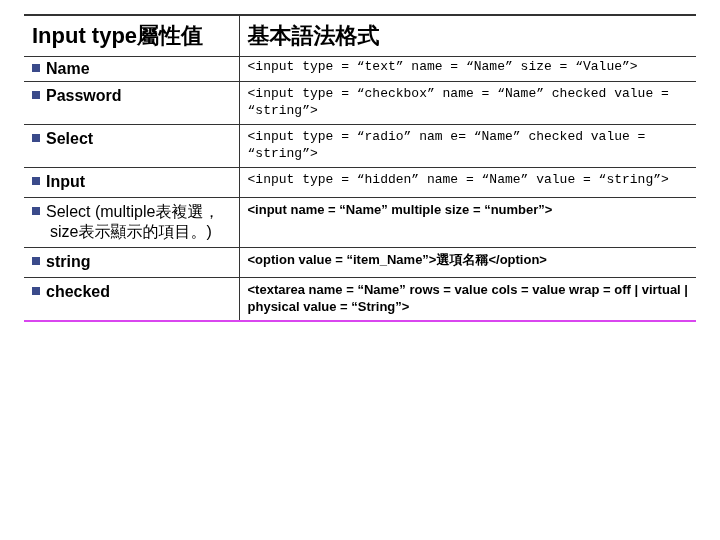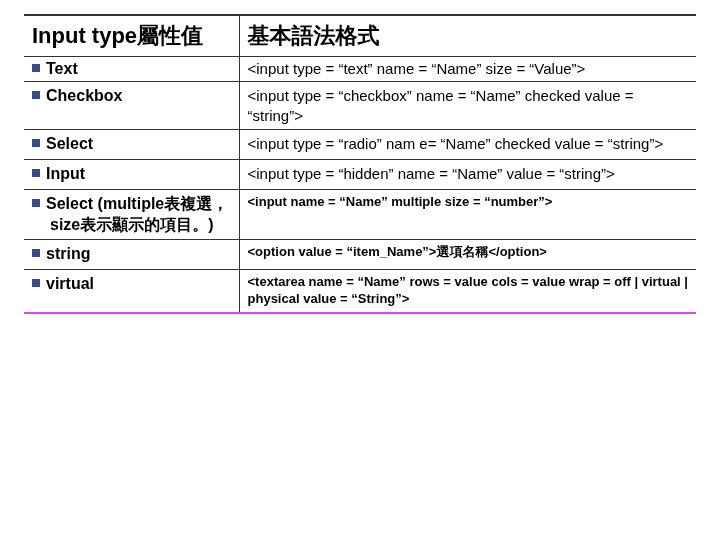--- a/index.html
+++ b/index.html
@@ -57,27 +57,27 @@
 
     td.c1 {
       font-family: Verdana, Arial, sans-serif;
       font-weight: bold;
       font-size: 16px;
       line-height: 1.3;
     }
 
     td.c1 .cj {
       font-family: "Microsoft JhengHei", "PMingLiU", sans-serif;
-      font-weight: bold;
+      font-weight: normal;
       text-align: center;
     }
 
     td.c2 {
-      font-family: Liberation Sans, sans-serif;
-      font-size: 15px;
+      font-family: Liberation Mono, monospace;
+      font-size: 13px;
       line-height: 1.3;
       word-break: break-word;
     }
 
     td.c2.bold {
       font-family: Verdana, Arial, sans-serif;
       font-weight: bold;
       font-size: 13px;
     }
 
@@ -110,27 +110,27 @@
     </colgroup>
     <thead>
       <tr>
         <th class="c1">Input type屬性值</th>
         <th>基本語法格式</th>
       </tr>
     </thead>
     <tbody id="tbody">
     <tr>
           <td class="c1 tight">
-            <span class="c1wrap"><span class="bullet"></span><span>Text</span></span>
+            <span class="c1wrap"><span class="bullet"></span><span>Name</span></span>
           </td>
           <td class="c2 tight">&lt;input type = “text” name = “Name” size = “Value”&gt;</td>
         </tr>
         <tr>
           <td class="c1">
-            <span class="c1wrap"><span class="bullet"></span><span>Checkbox</span></span>
+            <span class="c1wrap"><span class="bullet"></span><span>Password</span></span>
           </td>
           <td class="c2">&lt;input type = “checkbox” name = “Name” checked value = “string”&gt;</td>
         </tr>
         <tr>
           <td class="c1">
             <span class="c1wrap"><span class="bullet"></span><span>Select</span></span>
           </td>
           <td class="c2">&lt;input type = “radio” nam e= “Name” checked value = “string”&gt;</td>
         </tr>
         <tr>
@@ -146,19 +146,19 @@
           <td class="c2 bold">&lt;input name = “Name” multiple size = “number”&gt;</td>
         </tr>
         <tr>
           <td class="c1">
             <span class="c1wrap"><span class="bullet"></span><span>string</span></span>
           </td>
           <td class="c2 bold">&lt;option value = “item_Name”&gt;選項名稱&lt;/option&gt;</td>
         </tr>
         <tr>
           <td class="c1">
-            <span class="c1wrap"><span class="bullet"></span><span>virtual</span></span>
+            <span class="c1wrap"><span class="bullet"></span><span>checked</span></span>
           </td>
           <td class="c2 bold">&lt;textarea name = “Name” rows = value cols = value wrap = off | virtual | physical value = “String”&gt;</td>
         </tr>
       </tbody>
   </table>
 </div>
 
 </body></html>

